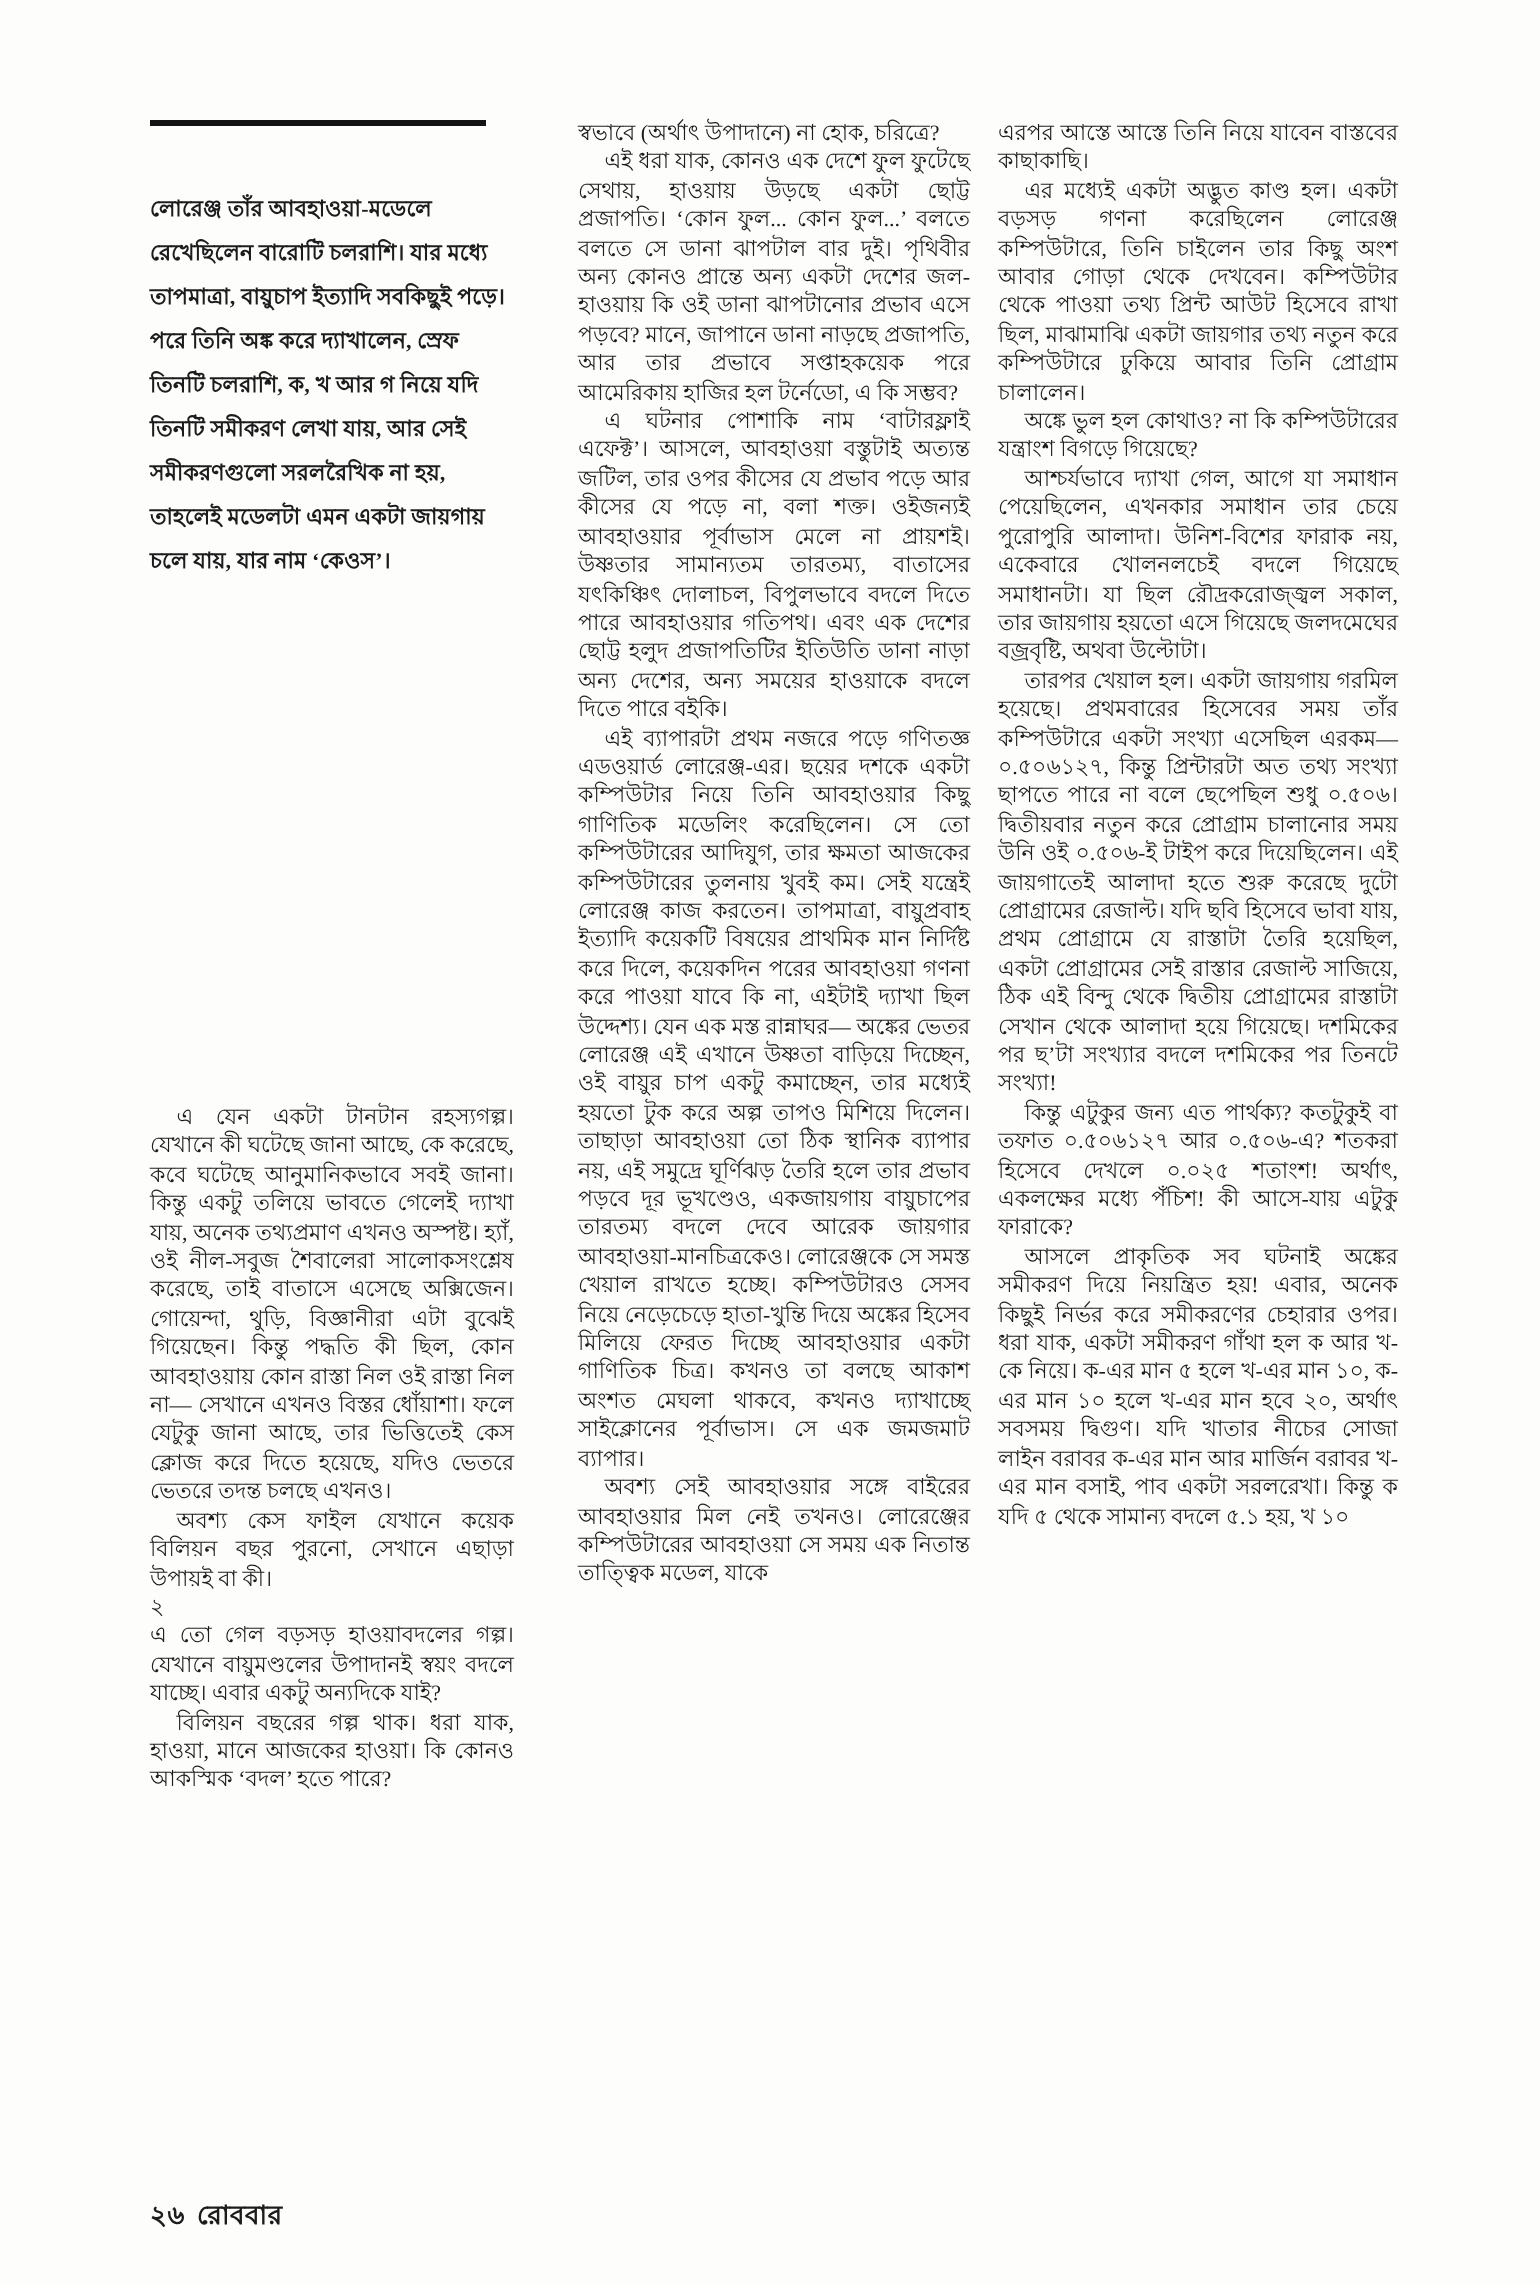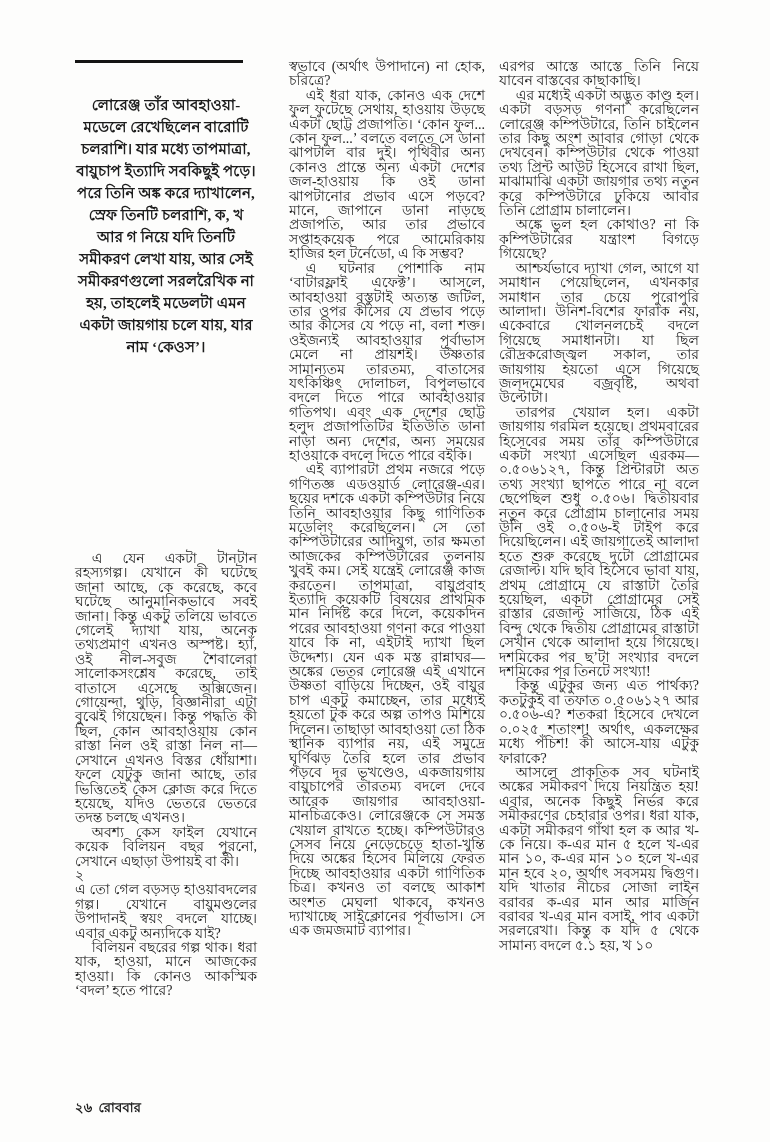--- a/index.html
+++ b/index.html
@@ -22,29 +22,29 @@
     top: 60px;
     width: 168px;
     height: 3px;
     background: #141414;
   }
   .lede {
     position: absolute;
     left: 75px;
     top: 94px;
     width: 182px;
-    font-size: 15px;
+    font-size: 11px;
     line-height: 22px;
     font-weight: 700;
-    text-align: center;
+    text-align: left;
     letter-spacing: 0.1px;
   }
   .col {
     position: absolute;
-    font-size: 14px;
+    font-size: 11px;
     line-height: 14.4px;
     text-align: justify;
   }
   .col p {
     margin: 0;
     text-indent: 1.2em;
   }
   .col p.noindent {
     text-indent: 0;
   }
@@ -97,20 +97,21 @@
     <p class="section-number">২</p>
     <p class="noindent">এ তো গেল বড়সড় হাওয়াবদলের গল্প। যেখানে বায়ুমণ্ডলের উপাদানই স্বয়ং বদলে যাচ্ছে। এবার একটু অন্যদিকে যাই?</p>
     <p>বিলিয়ন বছরের গল্প থাক। ধরা যাক, হাওয়া, মানে আজকের হাওয়া। কি কোনও আকস্মিক ‘বদল’ হতে পারে?</p>
   </div>
 
   <div class="col col-mid">
     <p class="noindent">স্বভাবে (অর্থাৎ উপাদানে) না হোক, চরিত্রে?</p>
     <p>এই ধরা যাক, কোনও এক দেশে ফুল ফুটেছে সেথায়, হাওয়ায় উড়ছে একটা ছোট্ট প্রজাপতি। ‘কোন ফুল... কোন ফুল...’ বলতে বলতে সে ডানা ঝাপটাল বার দুই। পৃথিবীর অন্য কোনও প্রান্তে অন্য একটা দেশের জল-হাওয়ায় কি ওই ডানা ঝাপটানোর প্রভাব এসে পড়বে? মানে, জাপানে ডানা নাড়ছে প্রজাপতি, আর তার প্রভাবে সপ্তাহকয়েক পরে আমেরিকায় হাজির হল টর্নেডো, এ কি সম্ভব?</p>
     <p>এ ঘটনার পোশাকি নাম ‘বাটারফ্লাই এফেক্ট’। আসলে, আবহাওয়া বস্তুটাই অত্যন্ত জটিল, তার ওপর কীসের যে প্রভাব পড়ে আর কীসের যে পড়ে না, বলা শক্ত। ওইজন্যই আবহাওয়ার পূর্বাভাস মেলে না প্রায়শই। উষ্ণতার সামান্যতম তারতম্য, বাতাসের যৎকিঞ্চিৎ দোলাচল, বিপুলভাবে বদলে দিতে পারে আবহাওয়ার গতিপথ। এবং এক দেশের ছোট্ট হলুদ প্রজাপতিটির ইতিউতি ডানা নাড়া অন্য দেশের, অন্য সময়ের হাওয়াকে বদলে দিতে পারে বইকি।</p>
     <p>এই ব্যাপারটা প্রথম নজরে পড়ে গণিতজ্ঞ এডওয়ার্ড লোরেঞ্জ-এর। ছয়ের দশকে একটা কম্পিউটার নিয়ে তিনি আবহাওয়ার কিছু গাণিতিক মডেলিং করেছিলেন। সে তো কম্পিউটারের আদিযুগ, তার ক্ষমতা আজকের কম্পিউটারের তুলনায় খুবই কম। সেই যন্ত্রেই লোরেঞ্জ কাজ করতেন। তাপমাত্রা, বায়ুপ্রবাহ ইত্যাদি কয়েকটি বিষয়ের প্রাথমিক মান নির্দিষ্ট করে দিলে, কয়েকদিন পরের আবহাওয়া গণনা করে পাওয়া যাবে কি না, এইটাই দ্যাখা ছিল উদ্দেশ্য। যেন এক মস্ত রান্নাঘর— অঙ্কের ভেতর লোরেঞ্জ এই এখানে উষ্ণতা বাড়িয়ে দিচ্ছেন, ওই বায়ুর চাপ একটু কমাচ্ছেন, তার মধ্যেই হয়তো টুক করে অল্প তাপও মিশিয়ে দিলেন। তাছাড়া আবহাওয়া তো ঠিক স্থানিক ব্যাপার নয়, এই সমুদ্রে ঘূর্ণিঝড় তৈরি হলে তার প্রভাব পড়বে দূর ভূখণ্ডেও, একজায়গায় বায়ুচাপের তারতম্য বদলে দেবে আরেক জায়গার আবহাওয়া-মানচিত্রকেও। লোরেঞ্জকে সে সমস্ত খেয়াল রাখতে হচ্ছে। কম্পিউটারও সেসব নিয়ে নেড়েচেড়ে হাতা-খুন্তি দিয়ে অঙ্কের হিসেব মিলিয়ে ফেরত দিচ্ছে আবহাওয়ার একটা গাণিতিক চিত্র। কখনও তা বলছে আকাশ অংশত মেঘলা থাকবে, কখনও দ্যাখাচ্ছে সাইক্লোনের পূর্বাভাস। সে এক জমজমাট ব্যাপার।</p>
+    <p>অবশ্য সেই আবহাওয়ার সঙ্গে বাইরের আবহাওয়ার মিল নেই তখনও। লোরেঞ্জের কম্পিউটারের আবহাওয়া সে সময় এক নিতান্ত তাত্ত্বিক মডেল, যাকে</p>
   </div>
 
   <div class="col col-right">
     <p class="noindent">এরপর আস্তে আস্তে তিনি নিয়ে যাবেন বাস্তবের কাছাকাছি।</p>
     <p>এর মধ্যেই একটা অদ্ভুত কাণ্ড হল। একটা বড়সড় গণনা করেছিলেন লোরেঞ্জ কম্পিউটারে, তিনি চাইলেন তার কিছু অংশ আবার গোড়া থেকে দেখবেন। কম্পিউটার থেকে পাওয়া তথ্য প্রিন্ট আউট হিসেবে রাখা ছিল, মাঝামাঝি একটা জায়গার তথ্য নতুন করে কম্পিউটারে ঢুকিয়ে আবার তিনি প্রোগ্রাম চালালেন।</p>
     <p>অঙ্কে ভুল হল কোথাও? না কি কম্পিউটারের যন্ত্রাংশ বিগড়ে গিয়েছে?</p>
     <p>আশ্চর্যভাবে দ্যাখা গেল, আগে যা সমাধান পেয়েছিলেন, এখনকার সমাধান তার চেয়ে পুরোপুরি আলাদা। উনিশ-বিশের ফারাক নয়, একেবারে খোলনলচেই বদলে গিয়েছে সমাধানটা। যা ছিল রৌদ্রকরোজ্জ্বল সকাল, তার জায়গায় হয়তো এসে গিয়েছে জলদমেঘের বজ্রবৃষ্টি, অথবা উল্টোটা।</p>
     <p>তারপর খেয়াল হল। একটা জায়গায় গরমিল হয়েছে। প্রথমবারের হিসেবের সময় তাঁর কম্পিউটারে একটা সংখ্যা এসেছিল এরকম— ০.৫০৬১২৭, কিন্তু প্রিন্টারটা অত তথ্য সংখ্যা ছাপতে পারে না বলে ছেপেছিল শুধু ০.৫০৬। দ্বিতীয়বার নতুন করে প্রোগ্রাম চালানোর সময় উনি ওই ০.৫০৬-ই টাইপ করে দিয়েছিলেন। এই জায়গাতেই আলাদা হতে শুরু করেছে দুটো প্রোগ্রামের রেজাল্ট। যদি ছবি হিসেবে ভাবা যায়, প্রথম প্রোগ্রামে যে রাস্তাটা তৈরি হয়েছিল, একটা প্রোগ্রামের সেই রাস্তার রেজাল্ট সাজিয়ে, ঠিক এই বিন্দু থেকে দ্বিতীয় প্রোগ্রামের রাস্তাটা সেখান থেকে আলাদা হয়ে গিয়েছে। দশমিকের পর ছ’টা সংখ্যার বদলে দশমিকের পর তিনটে সংখ্যা!</p>
     <p>কিন্তু এটুকুর জন্য এত পার্থক্য? কতটুকুই বা তফাত ০.৫০৬১২৭ আর ০.৫০৬-এ? শতকরা হিসেবে দেখলে ০.০২৫ শতাংশ! অর্থাৎ, একলক্ষের মধ্যে পঁচিশ! কী আসে-যায় এটুকু ফারাকে?</p>
     <p>আসলে প্রাকৃতিক সব ঘটনাই অঙ্কের সমীকরণ দিয়ে নিয়ন্ত্রিত হয়! এবার, অনেক কিছুই নির্ভর করে সমীকরণের চেহারার ওপর। ধরা যাক, একটা সমীকরণ গাঁথা হল ক আর খ-কে নিয়ে। ক-এর মান ৫ হলে খ-এর মান ১০, ক-এর মান ১০ হলে খ-এর মান হবে ২০, অর্থাৎ সবসময় দ্বিগুণ। যদি খাতার নীচের সোজা লাইন বরাবর ক-এর মান আর মার্জিন বরাবর খ-এর মান বসাই, পাব একটা সরলরেখা। কিন্তু ক যদি ৫ থেকে সামান্য বদলে ৫.১ হয়, খ ১০</p>

